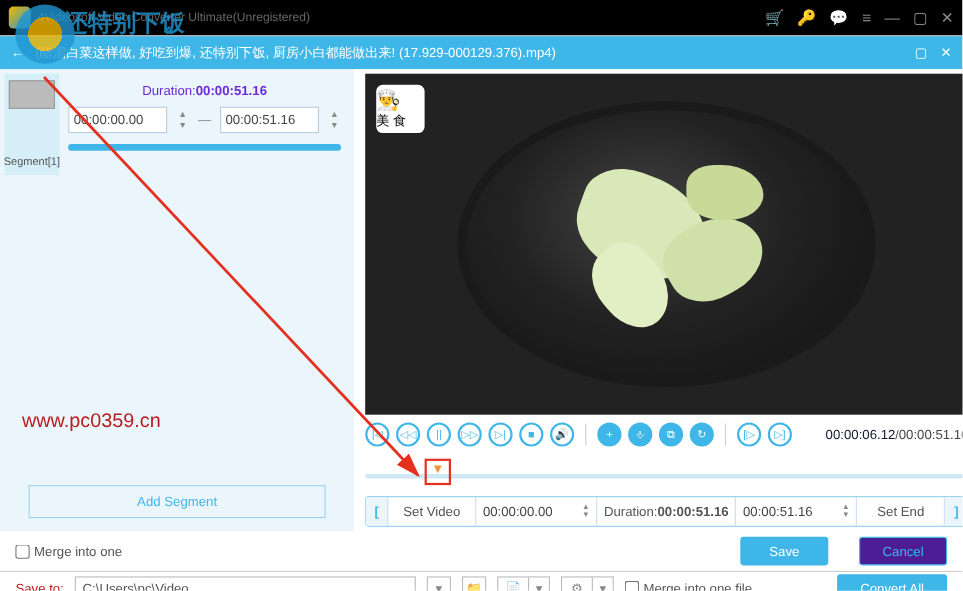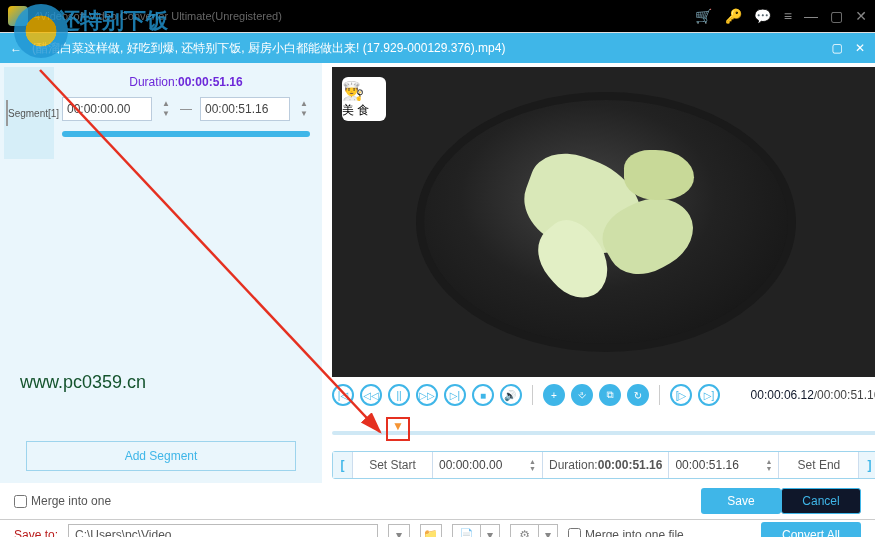--- a/index.html
+++ b/index.html
@@ -14,21 +14,21 @@
 .filebar { height: 30px; background: #3fb6e8; display: flex; align-items: center; padding: 0 10px; color: #fff; }
 .filebar-back { margin-right: 10px; cursor: pointer; }
 .filebar-name { flex: 1; font-size: 12px; overflow: hidden; text-overflow: ellipsis; white-space: nowrap; }
 .filebar-ctrls { display: flex; gap: 12px; }
 .filebar-ctrls span { cursor: pointer; }
 
 .main { display: flex; height: 420px; }
 
 .left { width: 330px; background: #eaf6fc; display: flex; flex-direction: column; }
 .segrow { display: flex; height: 100px; padding: 4px; }
-.segcol { width: 50px; background: #d6eef8; display: flex; flex-direction: row; align-items: center; justify-content: space-between; padding: 6px 2px; }
+.segcol { width: 50px; background: #d6eef8; display: flex; flex-direction: column; align-items: center; justify-content: space-between; padding: 6px 2px; }
 .segthumb { width: 42px; height: 26px; background: #bbb; border: 1px solid #999; }
 .seglabel { font-size: 10px; color: #555; }
 .seginfo { flex: 1; padding: 8px; }
 .durline { text-align: center; font-size: 12px; color: #6d28d9; margin-bottom: 8px; }
 .durline b { font-weight: bold; }
 .timerow { display: flex; align-items: center; gap: 8px; justify-content: center; }
 .timebox { width: 90px; height: 24px; border: 1px solid #bcd; background: #fff; display: flex; align-items: center; padding: 0 4px; font-size: 11px; color: #444; }
 .spinbtn { width: 12px; display: flex; flex-direction: column; }
 .spinbtn span { height: 10px; font-size: 8px; color: #888; cursor: pointer; line-height: 10px; text-align: center; }
 .dash { color: #888; }
@@ -69,38 +69,38 @@
 .trimtime { width: 110px; font-size: 11px; color: #444; }
 .trimtime .sp { margin-left: auto; display: flex; flex-direction: column; }
 .trimtime .sp span { font-size: 7px; line-height: 7px; color: #888; cursor: pointer; }
 .durlbl { color: #555; font-size: 11px; }
 .durlbl b { font-weight: bold; }
 
 .footer { height: 36px; display: flex; align-items: center; padding: 0 14px; gap: 16px; background: #fff; }
 .footer .summary { color: #555; }
 .chk { display: flex; align-items: center; gap: 4px; color: #555; }
 .chk input { width: 13px; height: 13px; }
-.footer-btns { margin-left: auto; display: flex; gap: 0; justify-content: space-between; }
+.footer-btns { margin-left: auto; display: flex; gap: 28px; justify-content: space-between; }
 .btn { width: 80px; height: 26px; border-radius: 3px; display: flex; align-items: center; justify-content: center; cursor: pointer; font-size: 12px; }
 .btn.primary { background: #3fb6e8; color: #fff; }
-.btn.secondary { background: #0f172a; color: #3fb6e8; border: 1px solid #3fb6e8; }
+.btn.secondary { background: #4c1d95; color: #3fb6e8; border: 1px solid #3fb6e8; }
 
 .bottombar { height: 30px; display: flex; align-items: center; padding: 0 14px; gap: 10px; border-top: 1px solid #ccc; background: #fff; }
 .saveto { color: #b91c1c; }
 .pathbox { flex: 0 0 310px; height: 22px; border: 1px solid #bbb; padding: 0 6px; display: flex; align-items: center; color: #555; }
 .dropbtn { width: 22px; height: 22px; border: 1px solid #bbb; display: flex; align-items: center; justify-content: center; color: #888; cursor: pointer; }
 .compound { display: flex; border: 1px solid #bbb; height: 22px; }
 .compound span { width: 28px; display: flex; align-items: center; justify-content: center; border-right: 1px solid #bbb; color: #888; cursor: pointer; }
 .compound span:last-child { border-right: none; width: 18px; }
 .convall { width: 100px; height: 26px; background: #3fb6e8; color: #fff; display: flex; align-items: center; justify-content: center; border-radius: 3px; cursor: pointer; margin-left: auto; }
 
 .watermark { position: absolute; left: 14px; top: 0; width: 200px; height: 70px; pointer-events: none; opacity: 0.8; }
 .wm-logo { position: absolute; width: 54px; height: 54px; background: radial-gradient(circle, #f5b800 40%, #2196d4 41%); border-radius: 50%; top: 4px; left: 0; }
 .wm-text1 { position: absolute; top: 6px; left: 44px; font-size: 22px; color: #2196d4; font-weight: bold; font-family: "SimHei", sans-serif; }
-.wm-url { position: absolute; top: 372px; left: 20px; color: #14532d; font-size: 18px; font-family: Arial; pointer-events: none; }
+.wm-url { position: absolute; top: 372px; left: 20px; color: #b91c1c; font-size: 18px; font-family: Arial; pointer-events: none; }
 
 .redarrow { position: absolute; pointer-events: none; }
 .redarrow svg { overflow: visible; }
 </style>
 </head>
 <body>
 
 <div class="titlebar">
   <div class="titlebar-logo"></div>
   <div class="titlebar-title">4Videosoft Video Converter Ultimate(Unregistered)</div>
@@ -195,21 +195,21 @@
     </div>
 
     <div class="timeline">
       <div class="tlbar"></div>
       <div class="tlmarker"></div>
       <div class="redbox"></div>
     </div>
 
     <div class="trimrow">
       <div class="bracket">[</div>
-      <div class="setbtn">Set Start</div>
+      <div class="setbtn">Set Video</div>
       <div class="trimtime">
         <span>00:00:00.00</span>
         <div class="sp">
             <span>▲</span>
             <span>▼</span>
           </div>
       </div>
       <div class="durlbl">
         <span>Duration:</span>
           <b>00:00:51.16</b>

